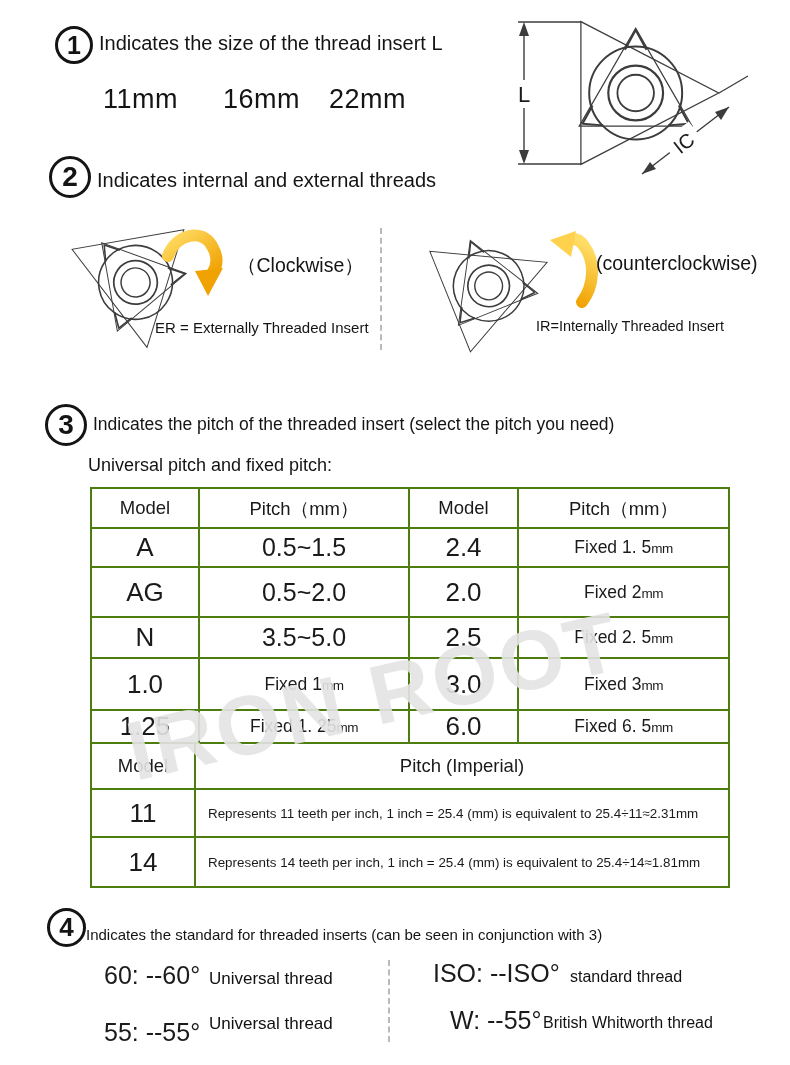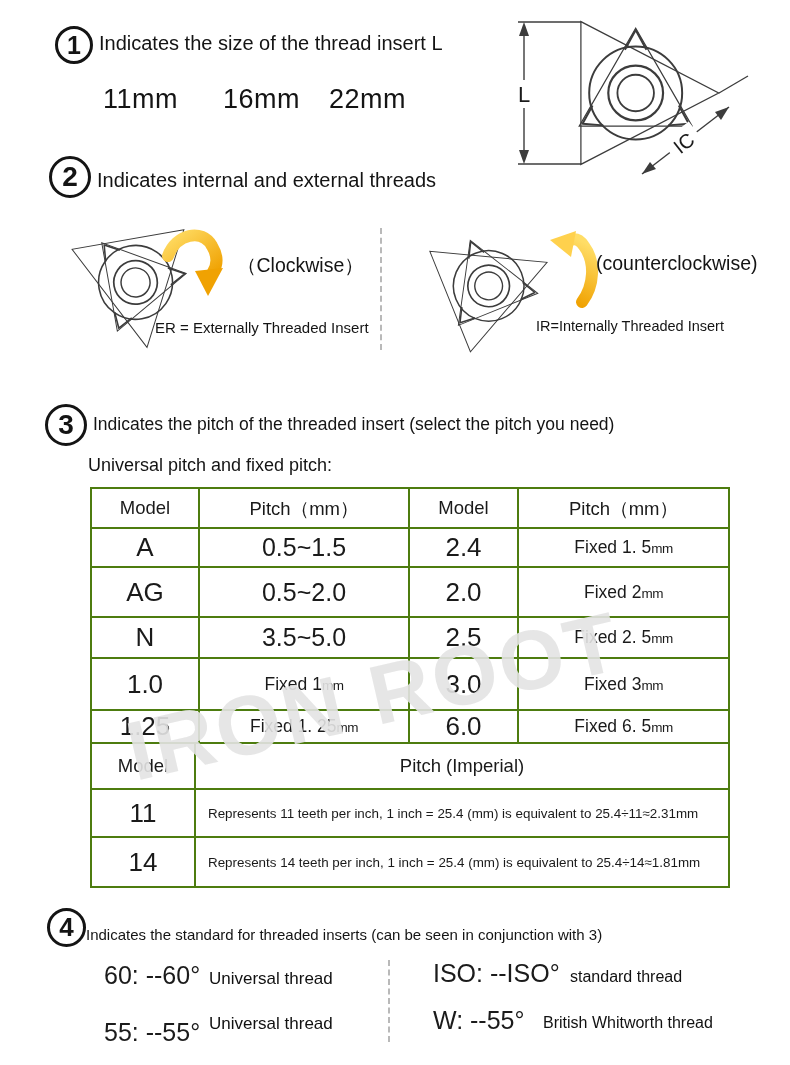--- a/index.html
+++ b/index.html
@@ -45,21 +45,21 @@
   #imperial-table{left:90px;top:742px;width:638px;}
   #imperial-table th{font-size:18.5px;height:44px;}
   .imp-model{font-size:26px;}
   .imp-desc{font-size:13.4px;text-align:left !important;padding:0 4px 0 12px !important;}
   
   .std-code{position:absolute;font-family:Liberation Sans, sans-serif;font-size:25px;color:#1b1b1b;white-space:nowrap;}
   .std-desc{position:absolute;font-size:17px;color:#111;white-space:nowrap;}
   #std0-code{left:104px;top:961px;} #std0-desc{left:209px;top:969px;}
   #std1-code{left:433px;top:959px;} #std1-desc{left:570px;top:968px;font-size:16px;}
   #std2-code{left:104px;top:1006px;margin-top:12px;} #std2-desc{left:209px;top:1014px;}
-  #std3-code{left:433px;top:1006px;} #std3-desc{left:543px;top:1014px;font-size:16px;}
+  #std3-code{left:450px;top:1006px;} #std3-desc{left:543px;top:1014px;font-size:16px;}
   
   #watermark{position:absolute;left:118px;top:706px;font-size:84px;font-weight:bold;
              letter-spacing:3px;color:#e4e4e4;opacity:0.9;white-space:nowrap;
              transform:rotate(-13deg);transform-origin:0 0;z-index:5;pointer-events:none;}
   svg{position:absolute;overflow:visible;}
   svg text{font-family:"Liberation Sans",sans-serif;}
 </style>
 </head>
 <body>
 

